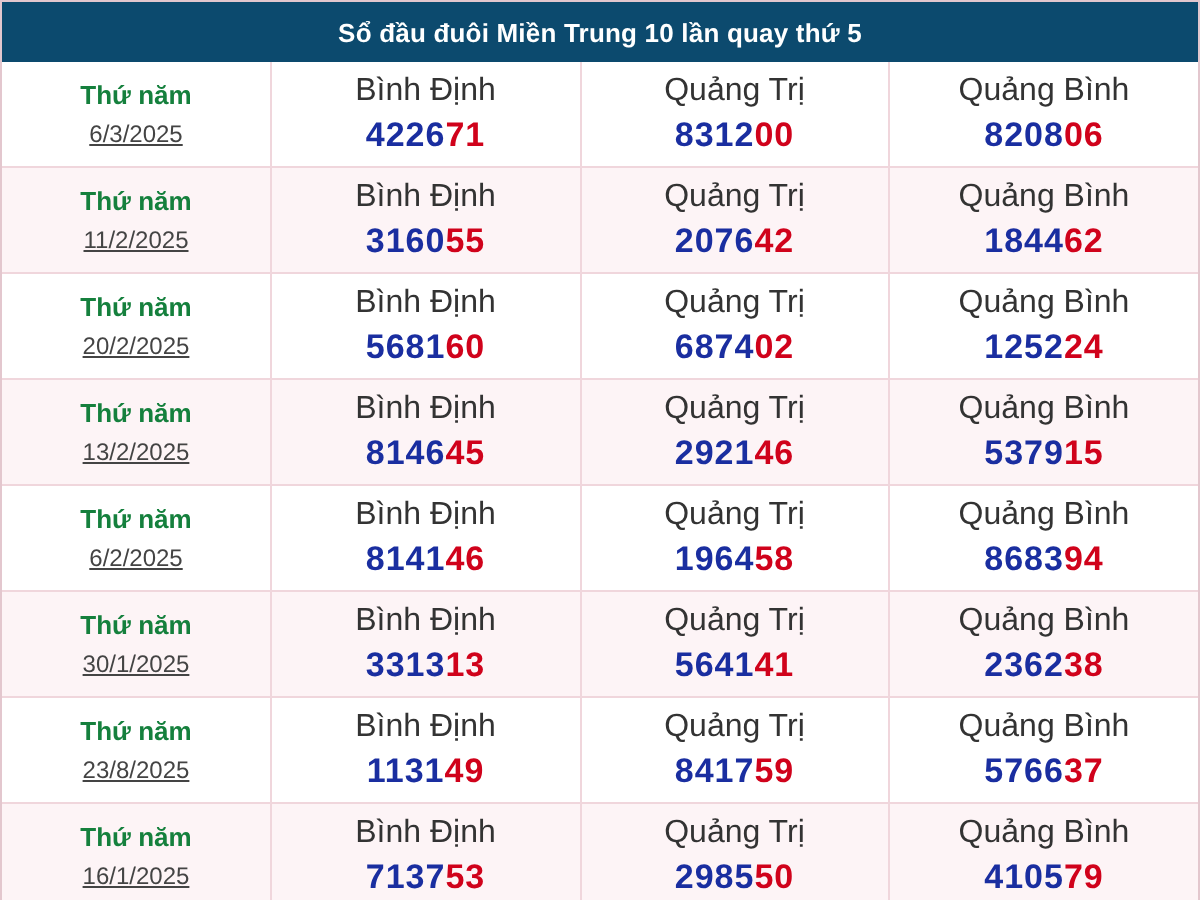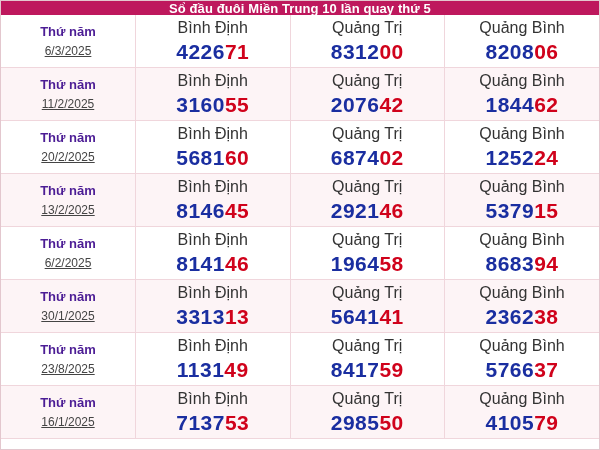--- a/index.html
+++ b/index.html
@@ -15,22 +15,22 @@
   }
   .wrap {
     width: 600px;
     height: 450px;
     position: relative;
     box-sizing: border-box;
     border: 1px solid #e3c7ce;
     background: #ffffff;
   }
   .title-bar {
-    height: 14px;
-    background: #be185d;
+    height: 30px;
+    background: #0c4a6e;
     color: #ffffff;
     display: flex;
     align-items: center;
     justify-content: center;
     font-size: 13px;
     font-weight: bold;
     letter-spacing: 0.1px;
   }
   table.lot {
     width: 100%;
@@ -48,39 +48,39 @@
   tr.alt td { background: #fdf4f6; }
   .date-cell {
     width: 134px;
     text-align: center;
     color: #333333;
     font-size: 12.5px;
     line-height: 1.55;
   }
   .date-cell .dow {
     font-weight: bold;
-    color: #4c1d95;
+    color: #15803d;
     font-size: 13px;
   }
   .date-cell .dmy {
     color: #444444;
     font-size: 12px;
     text-decoration: underline;
   }
   .prov-cell {
     text-align: center;
     padding: 0 2px;
   }
   .prov-name {
     color: #333333;
     font-size: 16px;
     margin-bottom: 3px;
   }
   .prov-num {
-    font-size: 21px;
+    font-size: 17px;
     font-weight: bold;
     letter-spacing: 0.5px;
     color: #1a2ea0;
   }
   .prov-num .tail {
     color: #d0021b;
   }
 </style>
 </head>
 <body>

